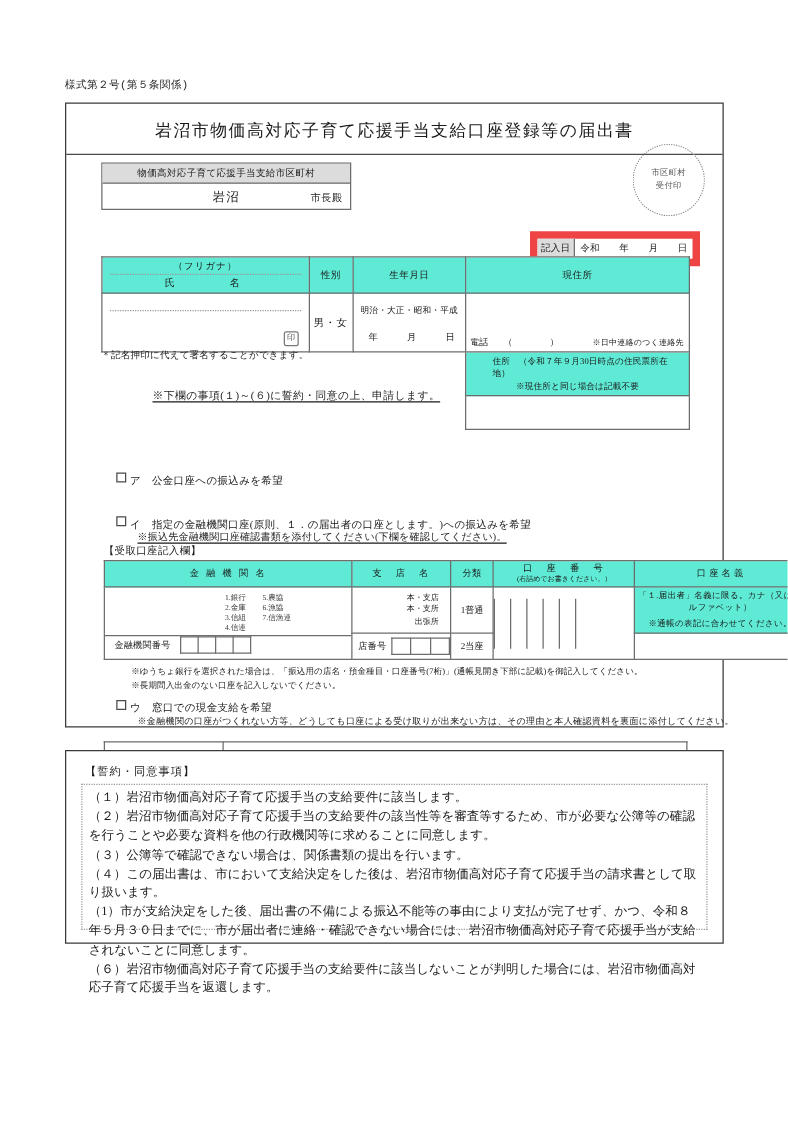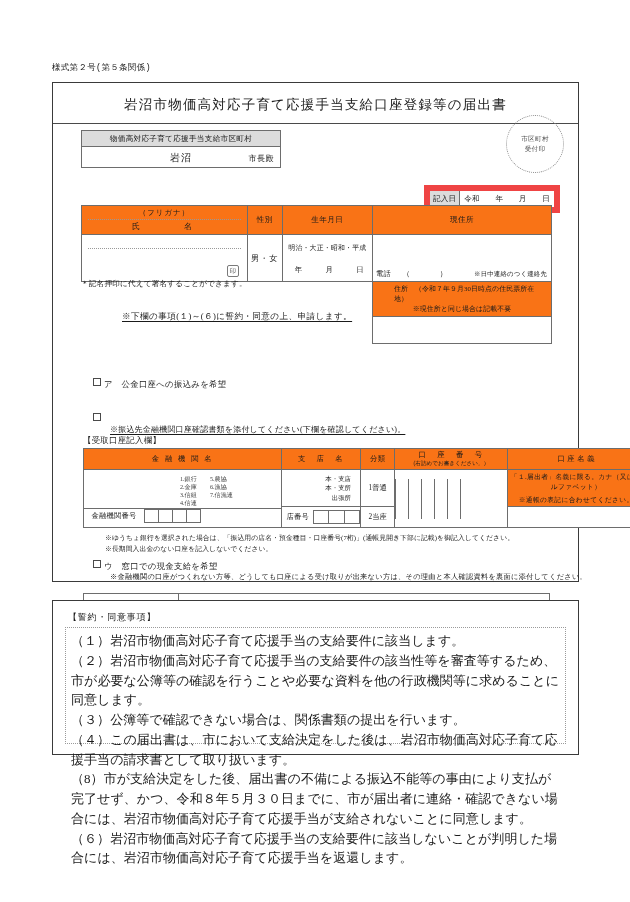--- a/index.html
+++ b/index.html
@@ -78,21 +78,21 @@
     padding:3px 3px;letter-spacing:.2px;
   }
   .entrydate .val{padding:3px 4px;white-space:pre;letter-spacing:.2px;}
 
   
   table.gt{border-collapse:collapse;font-size:7.6px;background:#fff;}
   table.gt td,table.gt th{
     border:1px solid #6d6d6d;padding:0;font-weight:normal;
     vertical-align:middle;
   }
-  .sh{background:#f97316;text-align:center;letter-spacing:.4px;margin-top:44px;}
+  .sh{background:#5eead4;text-align:center;letter-spacing:.4px;margin-top:44px;}
 
   
   .applicant{position:absolute;left:28px;top:122px;width:471px;}
   .furi{
     text-align:center;font-size:7.4px;padding-top:2px;letter-spacing:1px;
   }
   .dotline{
     border-bottom:1px dotted #999;margin:1px 6px 0 6px;height:0;
   }
   .nm{
@@ -152,21 +152,21 @@
   .pledgebox{
     position:absolute;left:52px;top:600px;width:527px;height:155px;
     border:1.3px solid #3a3a3a;box-sizing:border-box;background:#fff;
   }
   .pledgehead{
     position:absolute;left:15px;top:10px;font-size:9px;letter-spacing:.8px;
   }
   .pledgeinner{
     position:absolute;left:12px;top:26px;right:12px;bottom:10px;
     border:1px dotted #9a9a9a;box-sizing:border-box;
-    padding:3px 5px;font-size:13px;line-height:1.52;letter-spacing:.05px;
+    padding:3px 5px;font-size:10px;line-height:1.52;letter-spacing:.05px;
   }
   .pledgeinner p{margin:0;text-indent:0;}
 </style>
 </head>
 <body>
 
 <div class="page">
 
   <div class="formno">様式第２号(第５条関係)</div>
 
@@ -241,21 +241,21 @@
     <div class="note">＊記名押印に代えて署名することができます。</div>
     <div class="pledgeline">※下欄の事項(１)～(６)に誓約・同意の上、申請します。</div>
 
 
     <div class="opt" style="left:40px;top:295px;">
       <span class="chk"></span><span>ア　公金口座への振込みを希望</span>
     </div>
 
 
     <div class="opt" style="left:40px;top:330px;">
-      <span class="chk"></span>
+      <span class="chk"></span><span>イ　指定の金融機関口座(原則、１．の届出者の口座とします。)への振込みを希望</span>
     </div>
     <div class="opt sub" style="left:57px;top:341px;text-decoration:underline;text-underline-offset:2px;">※振込先金融機関口座確認書類を添付してください(下欄を確認してください)。</div>
 
     <div class="recvlabel">【受取口座記入欄】</div>
 
     <table class="gt bank">
       <tbody>
           <tr>
         <td class="sh" style="width:166px;height:20px;letter-spacing:2px;">金 融 機 関 名</td>
         <td class="sh" style="width:65px;letter-spacing:2px;">支　店　名</td>
@@ -364,18 +364,18 @@
 
   </div>
 
   <div class="pledgebox">
     <div class="pledgehead">【誓約・同意事項】</div>
     <div class="pledgeinner">
       <p>（１）岩沼市物価高対応子育て応援手当の支給要件に該当します。</p>
       <p>（２）岩沼市物価高対応子育て応援手当の支給要件の該当性等を審査等するため、市が必要な公簿等の確認を行うことや必要な資料を他の行政機関等に求めることに同意します。</p>
       <p>（３）公簿等で確認できない場合は、関係書類の提出を行います。</p>
       <p>（４）この届出書は、市において支給決定をした後は、岩沼市物価高対応子育て応援手当の請求書として取り扱います。</p>
-      <p>（8）市が支給決定をした後、届出書の不備による振込不能等の事由により支払が完了せず、かつ、令和８年５月３０日までに、市が届出者に連絡・確認できない場合には、岩沼市物価高対応子育て応援手当が支給されないことに同意します。</p>
+      <p>（1）市が支給決定をした後、届出書の不備による振込不能等の事由により支払が完了せず、かつ、令和８年５月３０日までに、市が届出者に連絡・確認できない場合には、岩沼市物価高対応子育て応援手当が支給されないことに同意します。</p>
       <p>（６）岩沼市物価高対応子育て応援手当の支給要件に該当しないことが判明した場合には、岩沼市物価高対応子育て応援手当を返還します。</p>
     </div>
   </div>
 
 </div>
 
 </body></html>

